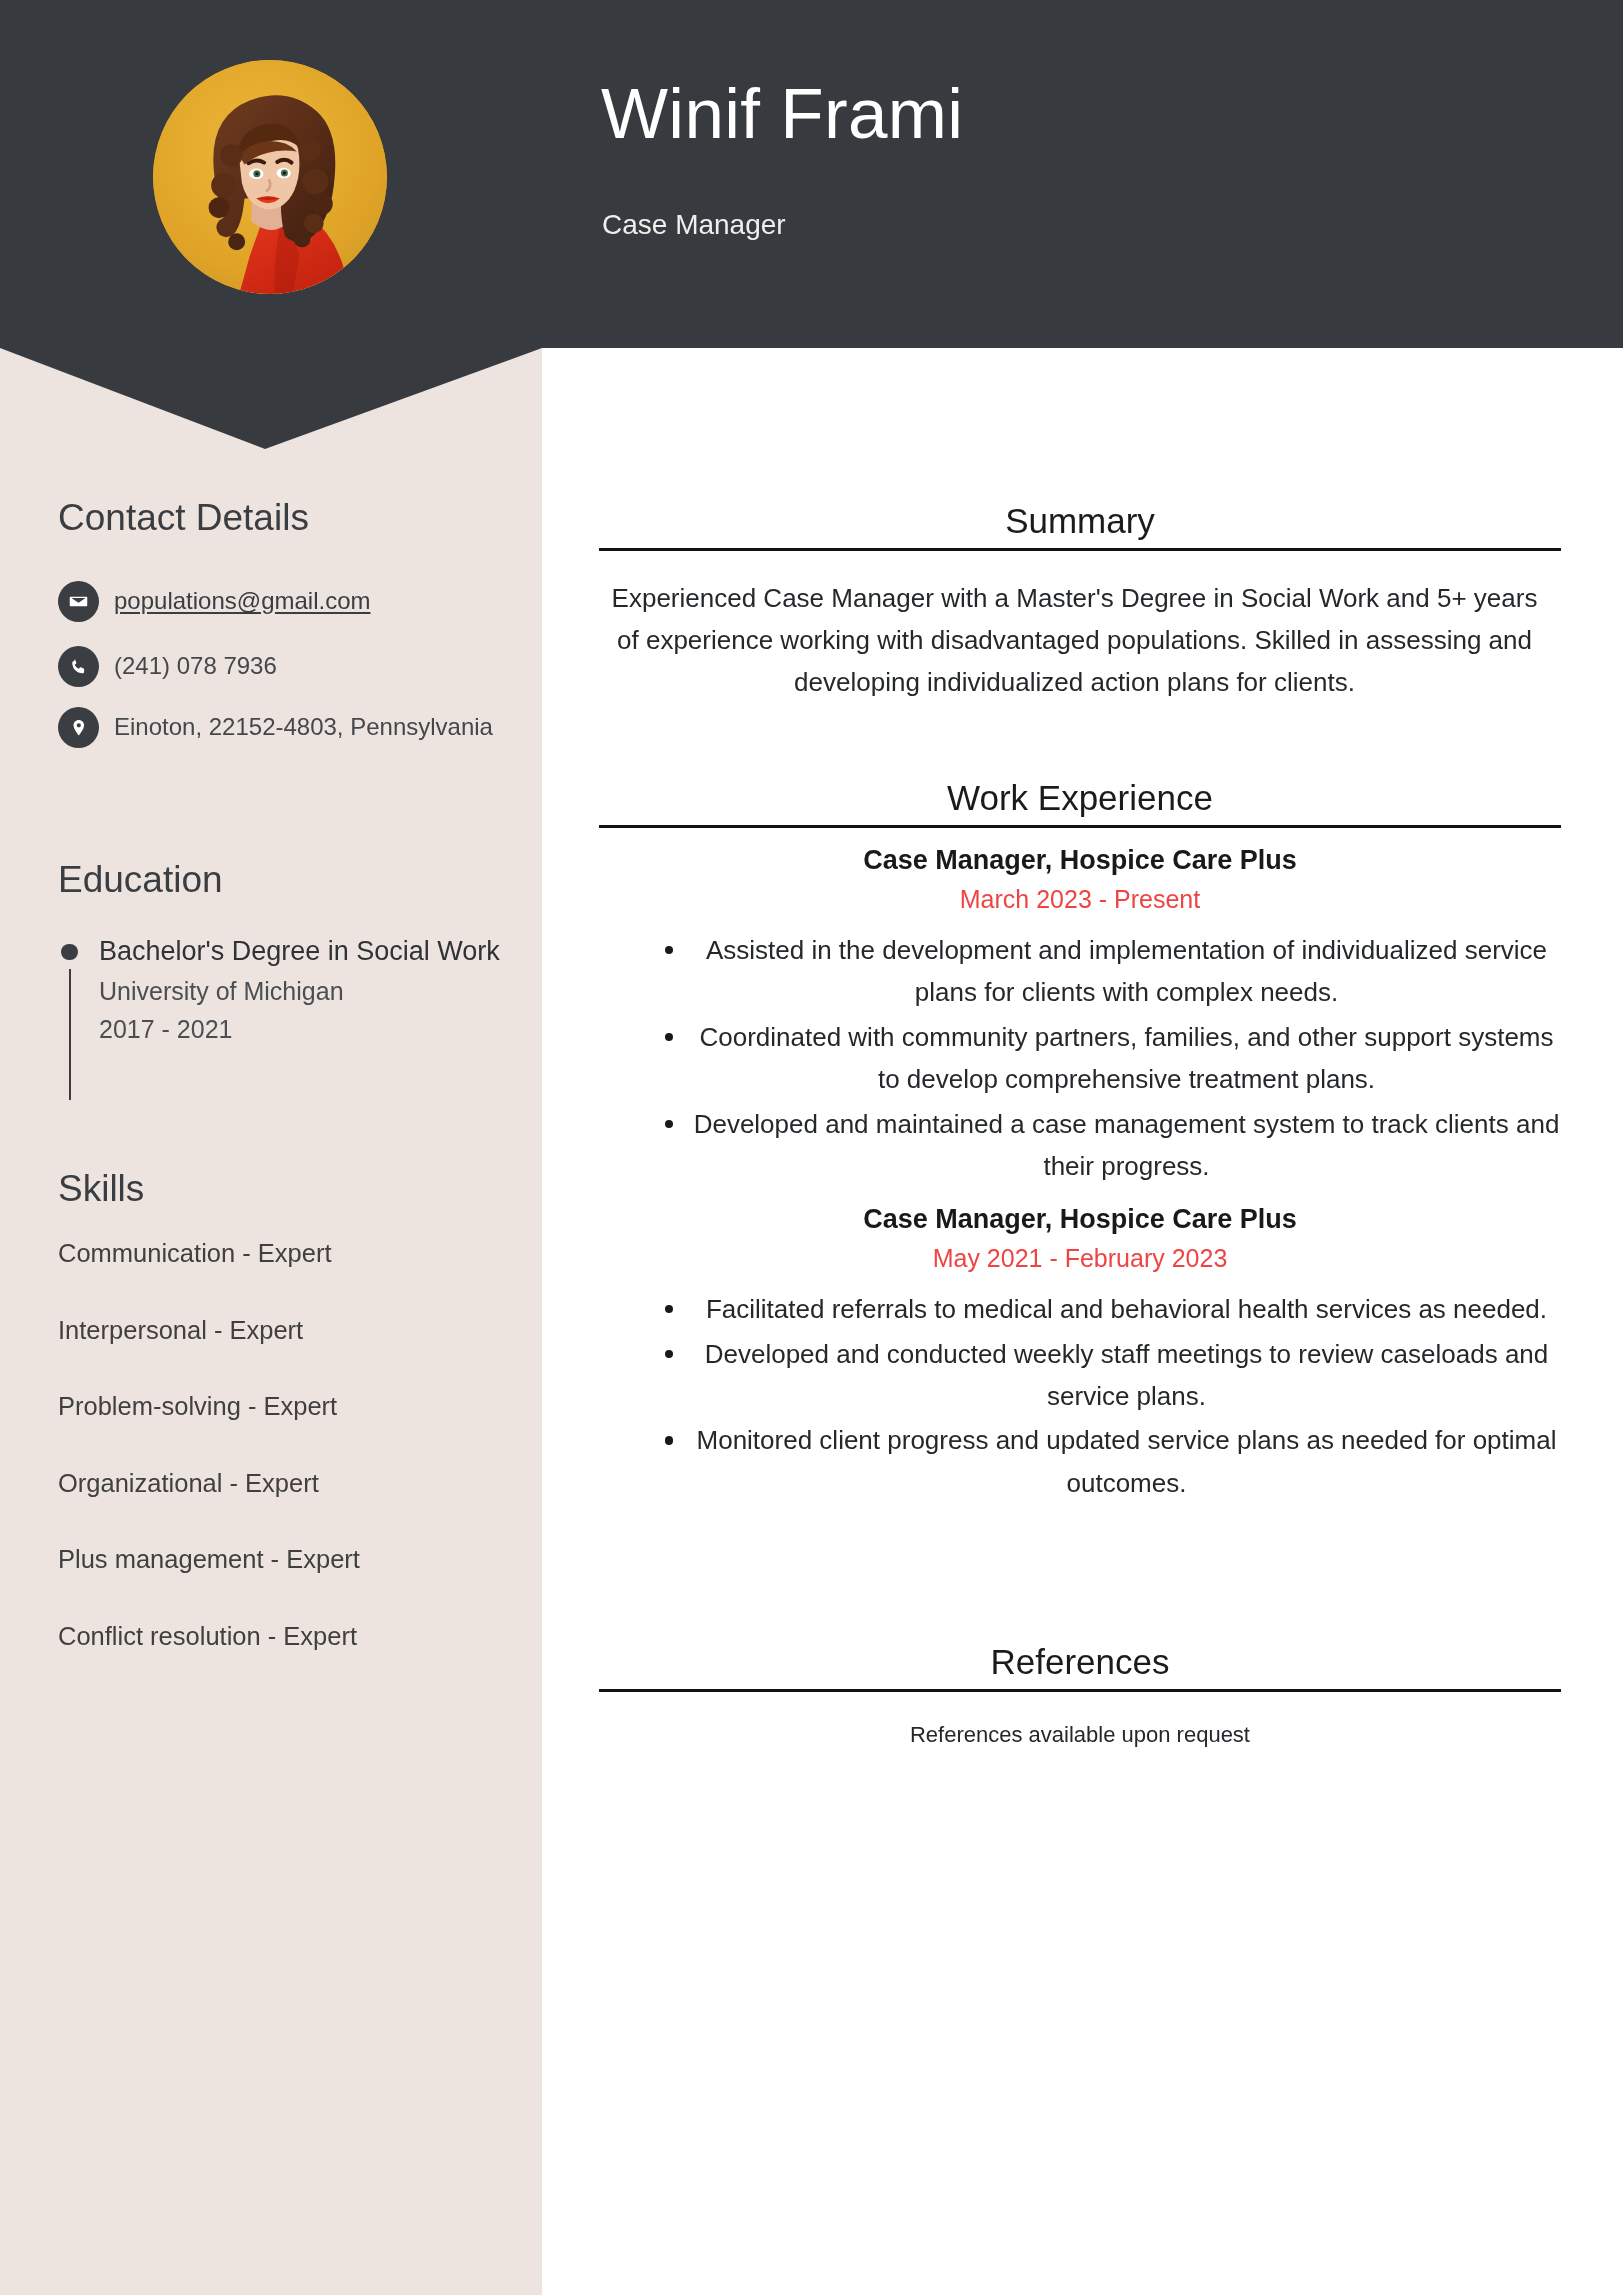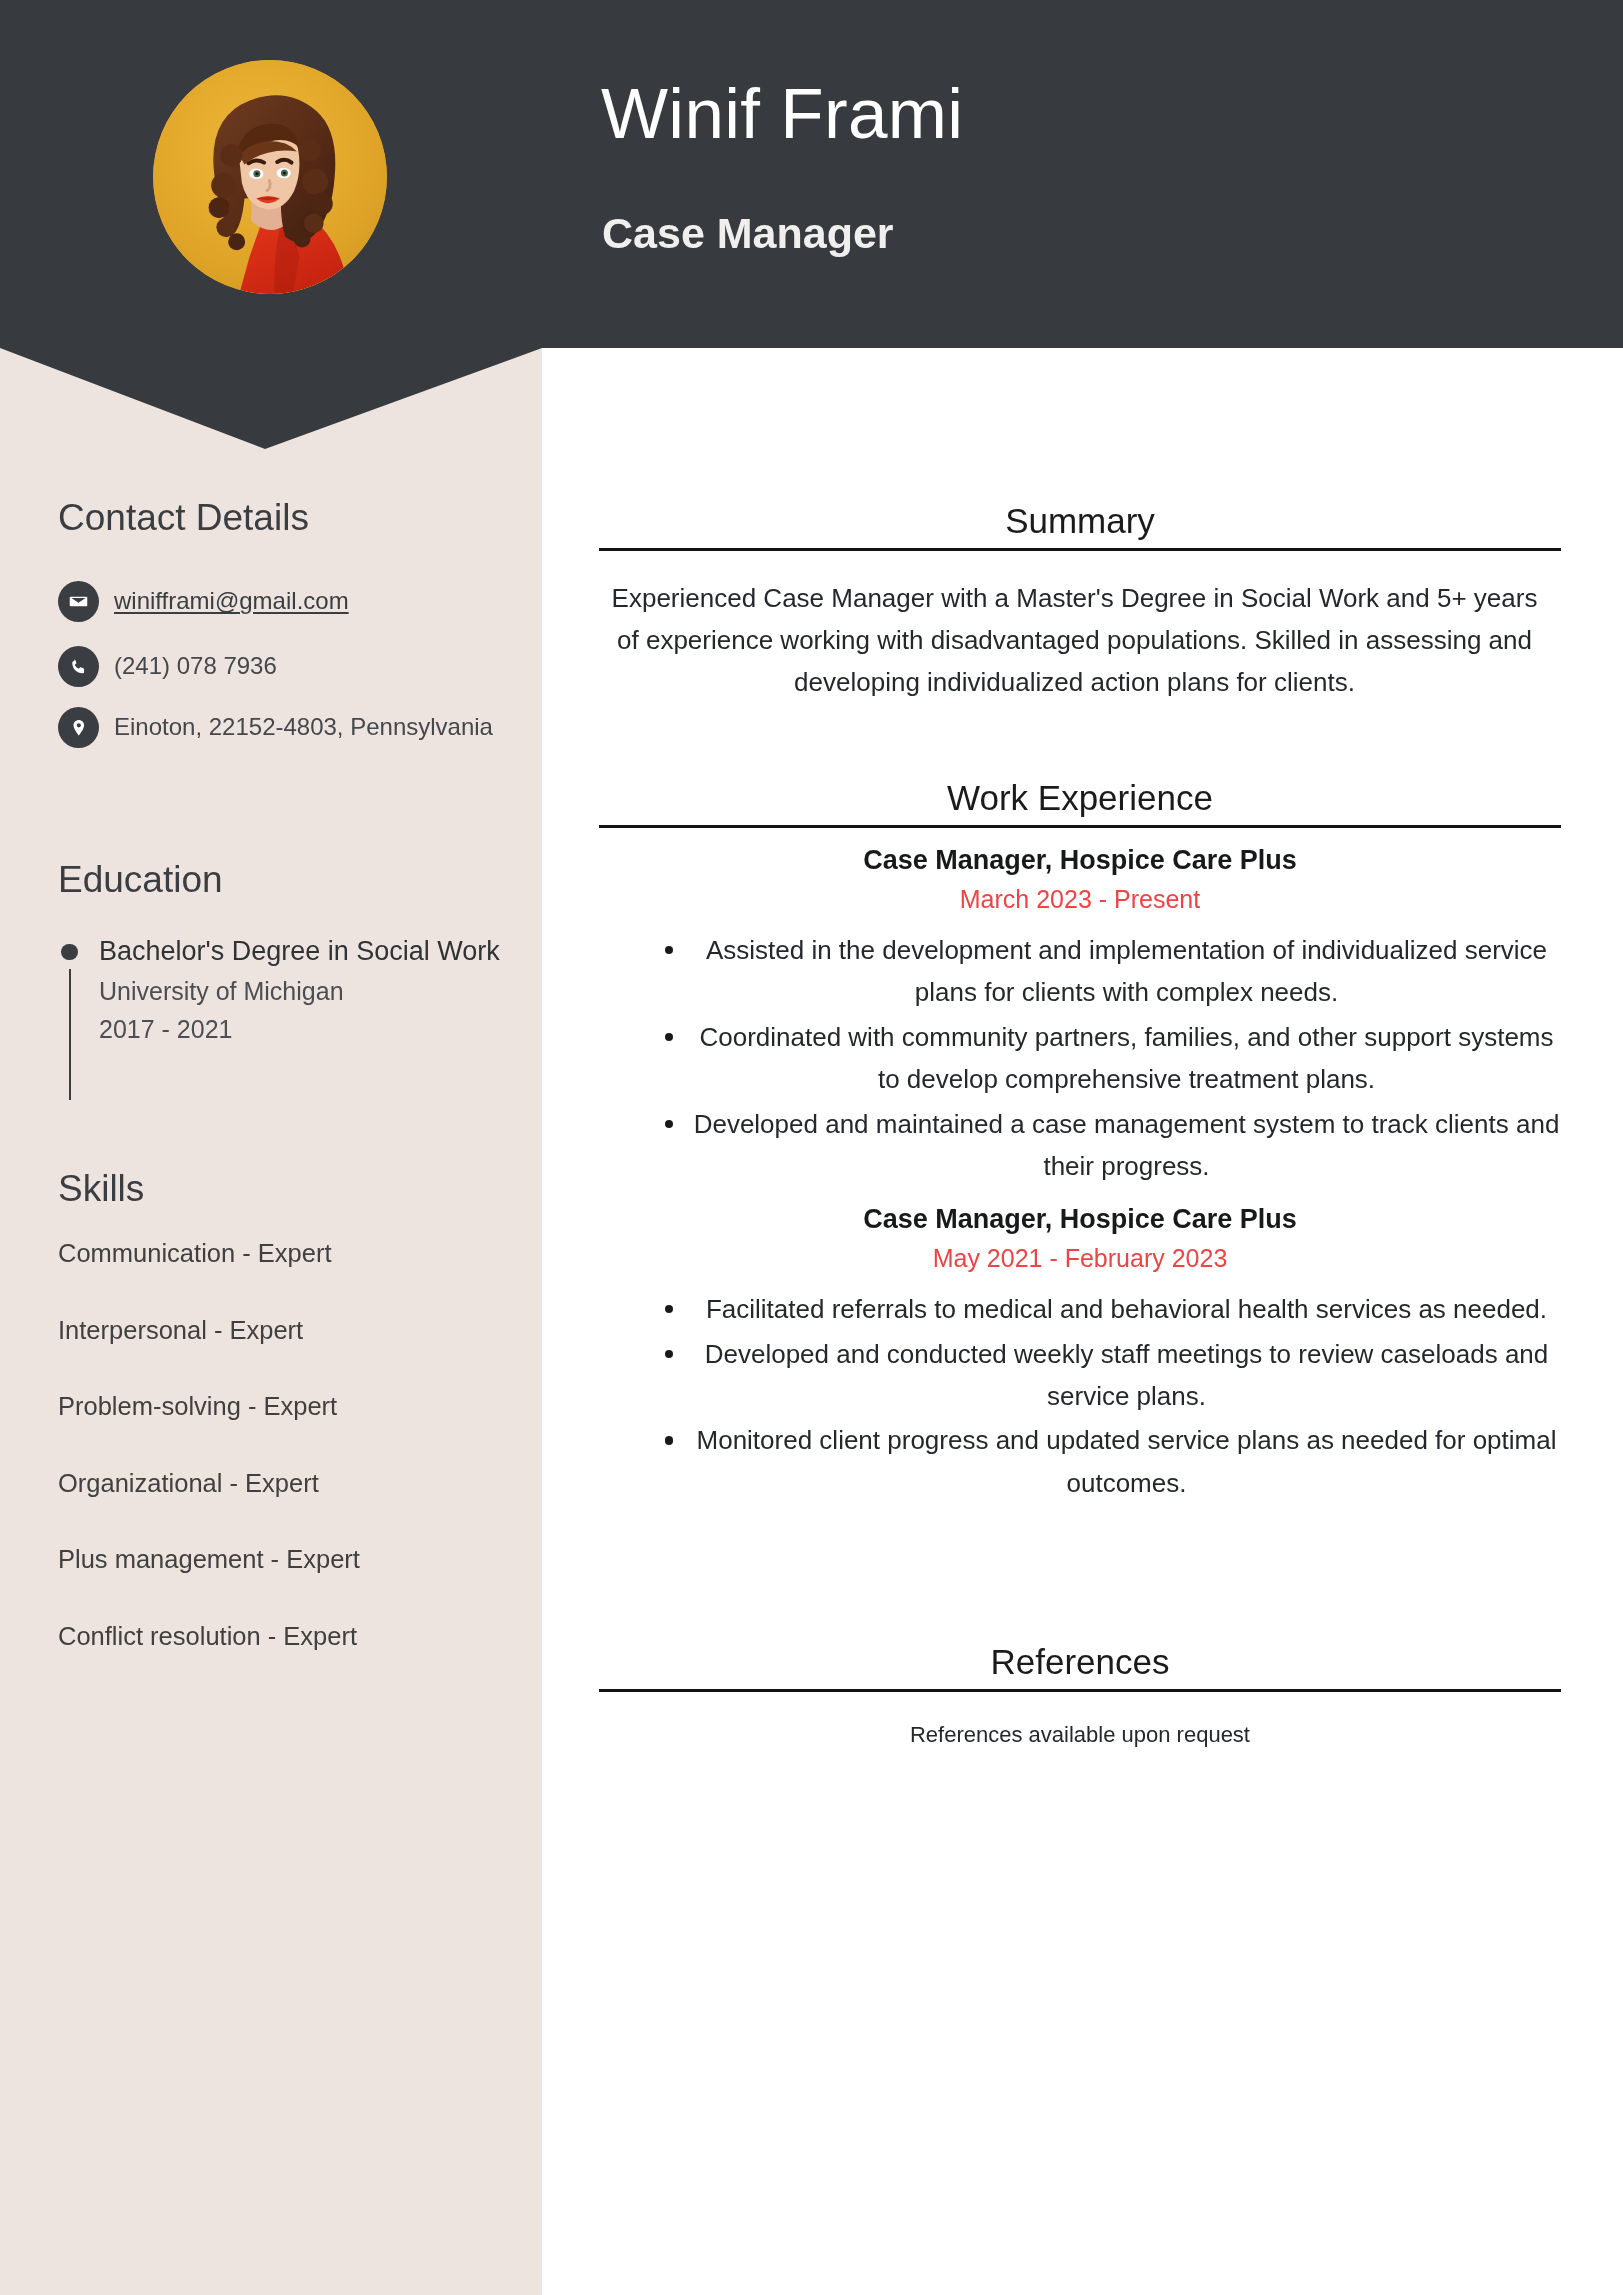--- a/index.html
+++ b/index.html
@@ -38,21 +38,21 @@
 
   
   .header-name {
     position:absolute; left:601px; top:72px;
     color:#ffffff; font-size:71px; font-weight:400;
     letter-spacing:0.3px; line-height:1.18;
     font-family:"Liberation Sans", sans-serif;
   }
   .header-title {
     position:absolute; left:602px; top:208px;
-    color:#F0EFEE; font-size:43px; font-weight:700; line-height:1.2;
+    color:#F0EFEE; font-size:28px; font-weight:400; line-height:1.2;
   }
 
   
   .side-wrap { position:absolute; left:0; top:0; width:542px; }
 
   .side-h {
     position:absolute; left:58px;
     color:#3A3D41; font-size:37px; font-weight:400; line-height:1.1;
   }
   .side-h.contact { top:498px; }
@@ -228,21 +228,21 @@
   <div class="side-wrap">
 
     <div class="side-h contact">Contact Details</div>
 
     <div class="contact-row r1">
       <span class="ic">
         <svg width="21" height="21" viewBox="0 0 24 24" fill="#ffffff" xmlns="http://www.w3.org/2000/svg">
           <path d="M3 6.5h18c.55 0 1 .45 1 1v9c0 .55-.45 1-1 1H3c-.55 0-1-.45-1-1v-9c0-.55.45-1 1-1zm.9 1.6 8.1 5.3 8.1-5.3H3.9z"></path>
         </svg>
       </span>
-      <div class="contact-text link">winifframi@gmail.com</div>
+      <div class="contact-text link">populations@gmail.com</div>
     </div>
 
     <div class="contact-row r2">
       <span class="ic">
         <svg width="19.6" height="19.6" viewBox="0 0 24 24" fill="#ffffff" xmlns="http://www.w3.org/2000/svg">
           <path d="M6.6 3c.6 0 1.1.4 1.3 1l1 3c.2.5 0 1.1-.4 1.4L7 9.5c1 2.2 2.8 4 5 5l1.1-1.4c.3-.4.9-.6 1.4-.4l3 1c.6.2 1 .7 1 1.3V18c0 1.1-.9 2-2 2C9.6 20 4 14.4 4 7.5 4 6.1 4.9 5 6 5h.6z"></path>
         </svg>
       </span>
       <div class="contact-text">(241) 078 7936</div>
     </div>

